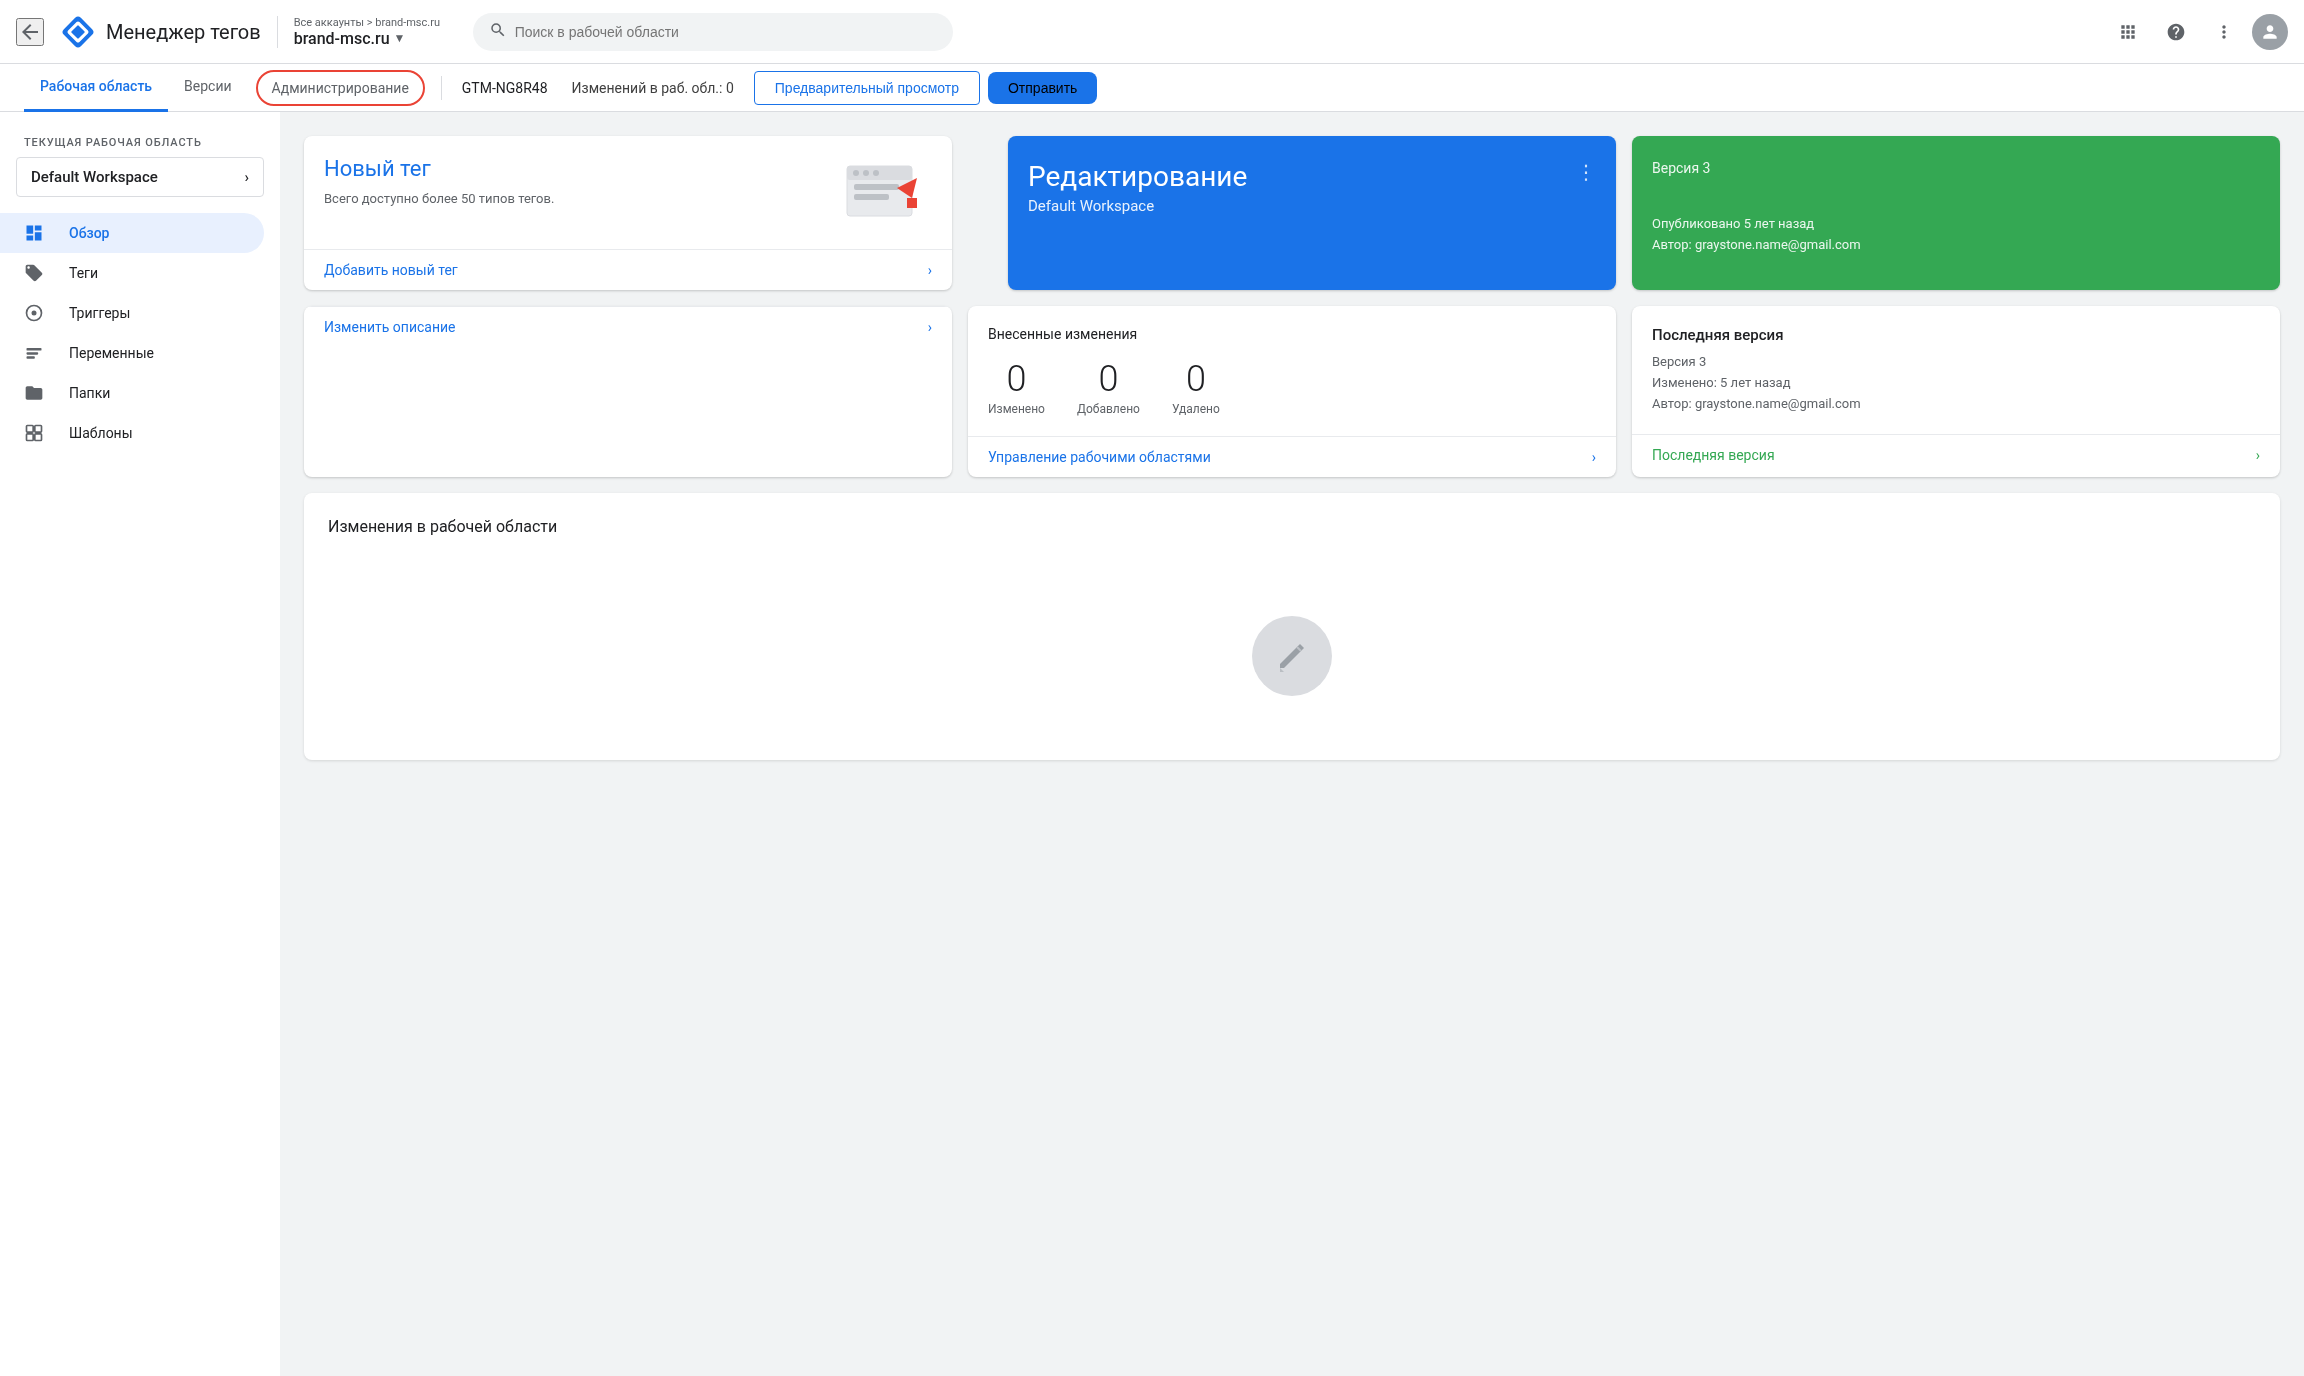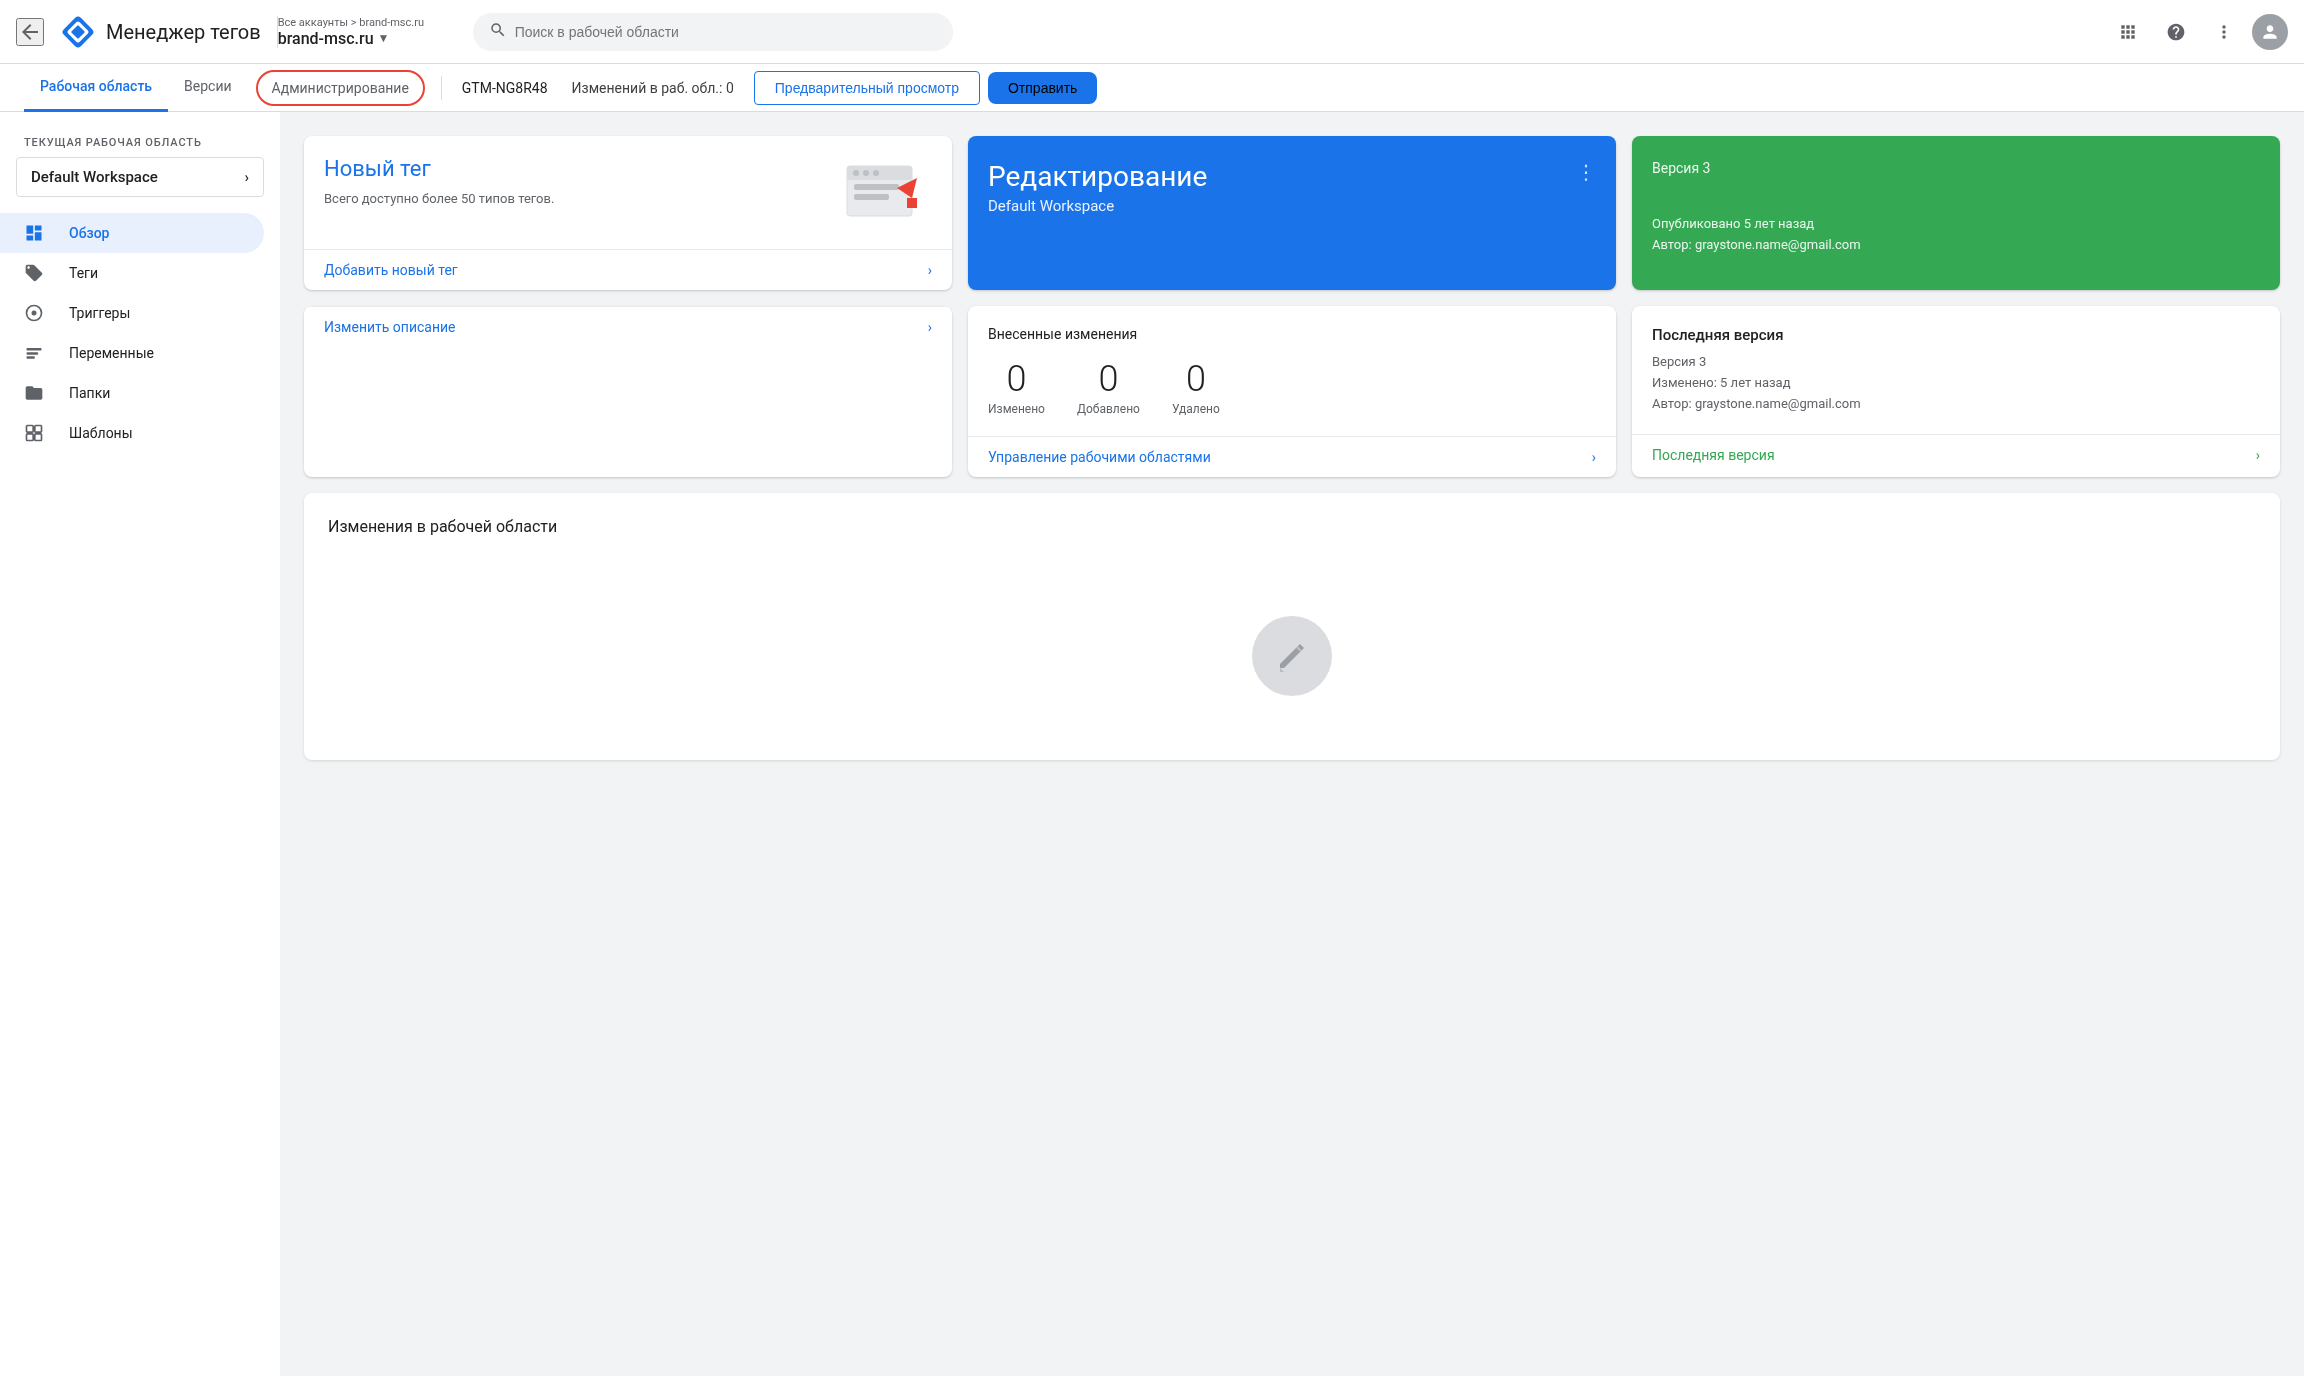--- a/index.html
+++ b/index.html
@@ -10,21 +10,21 @@
       display: flex; align-items: center; height: 64px;
       background: #fff; border-bottom: 1px solid #dadce0;
       padding: 0 16px; gap: 16px;
     }
     .back-btn { cursor: pointer; color: #5f6368; font-size: 20px; display: flex; align-items: center; }
     .logo-area { display: flex; align-items: center; gap: 10px; }
     .logo-diamond { width: 36px; height: 36px; }
     .app-title { font-size: 20px; font-weight: 400; color: #202124; white-space: nowrap; }
     .account-selector {
       display: flex; flex-direction: column; border-left: 1px solid #dadce0;
-      padding-left: 0; min-width: 180px;
+      padding-left: 16px; min-width: 180px;
     }
     .account-breadcrumb { font-size: 11px; color: #5f6368; }
     .account-name-row { display: flex; align-items: center; gap: 4px; font-size: 16px; font-weight: 500; color: #202124; cursor: pointer; }
     .dropdown-arrow { font-size: 12px; color: #5f6368; }
     .search-bar {
       flex: 1; max-width: 480px; display: flex; align-items: center;
       background: #f1f3f4; border-radius: 24px; padding: 8px 16px; gap: 8px;
     }
     .search-icon { color: #5f6368; font-size: 16px; }
     .search-input { border: none; background: transparent; outline: none; font-size: 14px; color: #202124; width: 100%; }
@@ -97,21 +97,21 @@
     }
     .card-footer.green { color: #34a853; }
 
     
     .new-tag-card .card-body { display: flex; justify-content: space-between; align-items: flex-start; }
     .new-tag-title { font-size: 22px; color: #1a73e8; font-weight: 400; margin-bottom: 8px; }
     .new-tag-desc { font-size: 13px; color: #5f6368; line-height: 1.5; }
     .tag-icon-area { flex-shrink: 0; margin-left: 16px; }
 
     
-    .editing-card { background: #1a73e8; }
+    .editing-card { background: #1a73e8; margin-left: 40px; }
     .editing-card .card-body { padding: 24px 20px; }
     .editing-card-header { display: flex; justify-content: space-between; align-items: flex-start; }
     .editing-title { font-size: 28px; color: #fff; font-weight: 400; }
     .editing-subtitle { font-size: 15px; color: rgba(255,255,255,0.9); margin-top: 4px; }
     .editing-more { color: rgba(255,255,255,0.8); font-size: 20px; cursor: pointer; }
 
     
     .published-card { background: #34a853; }
     .published-card .card-body { padding: 20px; min-height: 140px; display: flex; flex-direction: column; justify-content: space-between; }
     .published-title { font-size: 24px; color: #fff; font-weight: 400; }

